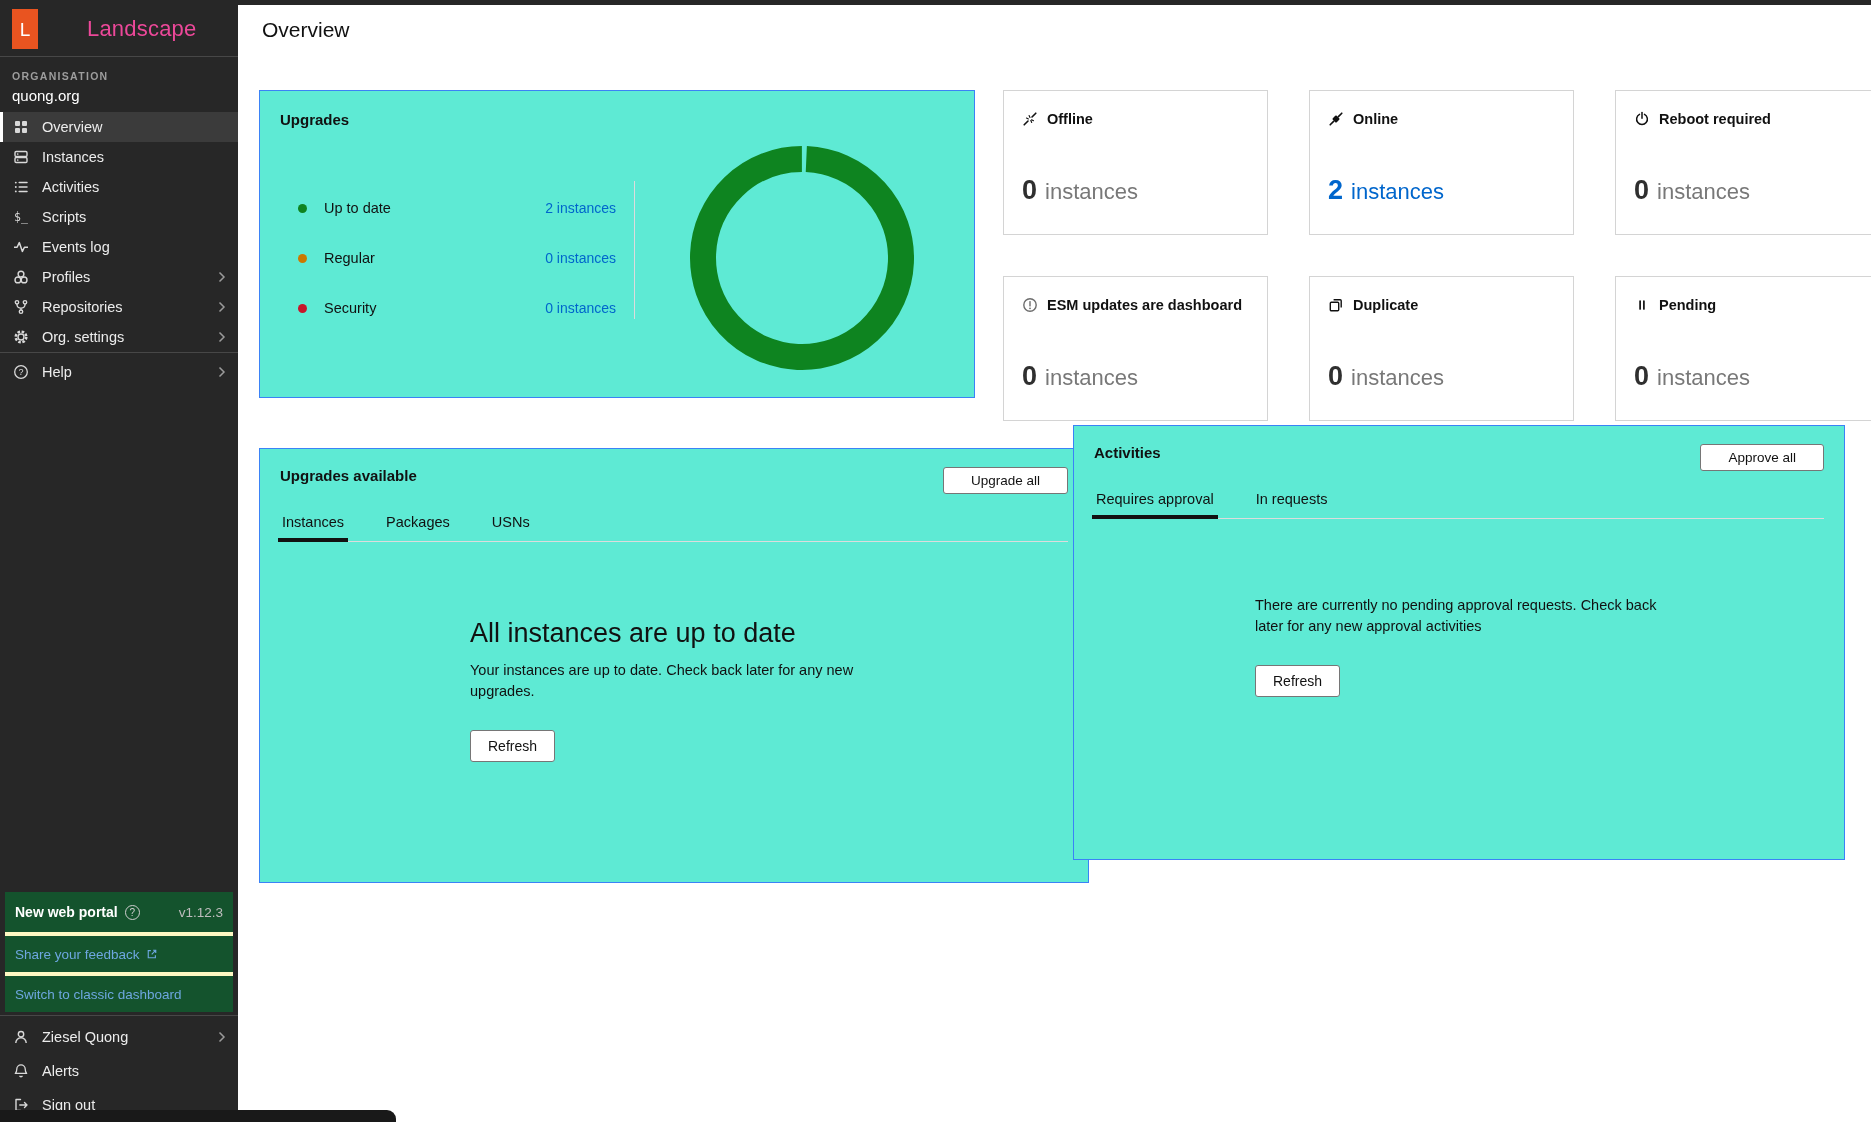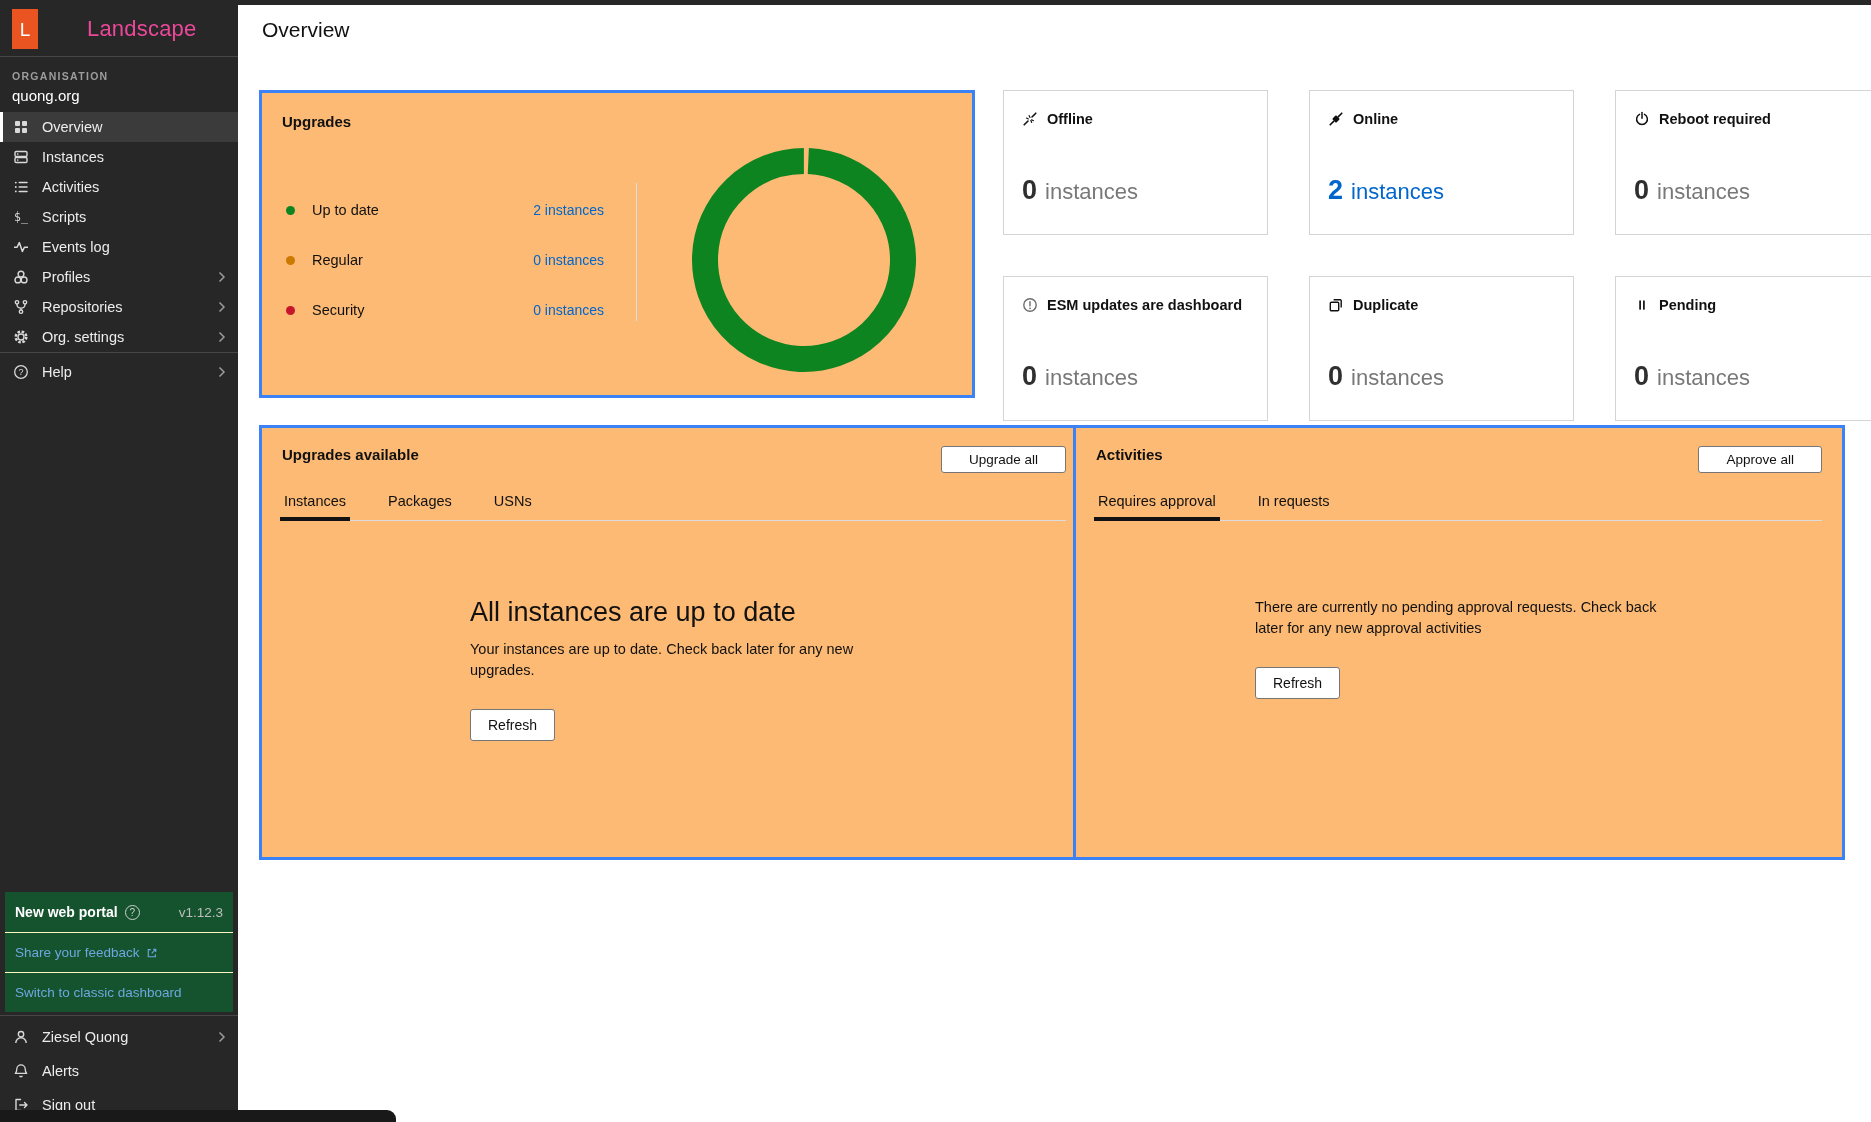--- a/index.html
+++ b/index.html
@@ -35,21 +35,21 @@
   }
   .nav-item.active { background:#3b3b3b; box-shadow: inset 3px 0 0 #fff; }
   .icon16 { width:17px; height:16px; flex:none; color:#d9d9d9; display:flex; align-items:center; justify-content:center; }
   .chev { margin-left:auto; color:#9b9b9b; flex:none; }
   .help-wrap { margin-top:4px; }
   .side-row { height:34px; }
 
   .bottom-group { margin-top:auto; }
   .portal-box { background:#14532d; margin:0 5px; }
   .portal-row { display:flex; align-items:center; padding:10px 10px; font-size:13.5px; min-height:40px; }
-  .portal-row + .portal-row { border-top:1px solid #fef9c3; }
+  .portal-row + .portal-row { border-top:4px solid #fef9c3; }
   .portal-title { font-weight:700; color:#fff; font-size:14px; }
   .q-circle {
     width:15px; height:15px; border:1.3px solid #cfcfcf; border-radius:50%;
     color:#cfcfcf; font-size:10px; display:inline-flex; align-items:center; justify-content:center;
     margin-left:7px; flex:none;
   }
   .version { margin-left:auto; color:#bdbdbd; font-size:13.5px; }
   .side-link { color:#6ea7e0; text-decoration:none; display:inline-flex; align-items:center; gap:6px; }
   .hr2 { border:0; border-top:1px solid #474747; margin-top:3px; }
   .user-rows { padding-top:4px; }
@@ -58,27 +58,27 @@
   
   .bottom-bar {
     position:absolute; left:0; bottom:0; width:396px; height:12px;
     background:#191919; border-top-right-radius:9px; z-index:60;
   }
 
   
   .main { position:absolute; left:238px; top:0; width:1633px; height:1122px; }
   .page-title { position:absolute; left:24px; top:18px; font-size:21px; font-weight:400; color:#111; }
 
-  .card { position:absolute; background:#fdba74; border:3px solid #3b82f6; }
+  .card { position:absolute; background:#5eead4; border:1px solid #3b82f6; }
 
   
   #upgrades-card { left:21px; top:90px; width:716px; height:308px; }
   .card-title { font-size:15px; font-weight:700; color:#111; }
   #upgrades-card .card-title { position:absolute; left:20px; top:20px; }
-  .legend { position:absolute; left:20px; top:92px; width:322px; }
+  .legend { position:absolute; left:34px; top:92px; width:322px; }
   .legend-row { display:flex; align-items:center; height:50px; }
   .dot { width:9px; height:9px; border-radius:50%; margin:0 17px 0 4px; flex:none; }
   .legend-label { font-size:14.5px; color:#111; }
   .legend-value { margin-left:auto; font-size:14px; color:#0066cc; text-decoration:none; }
   .vdiv { position:absolute; left:374px; top:90px; width:1px; height:138px; background:#dcdcdc; }
   .donut { position:absolute; left:427px; top:52px; width:230px; height:230px; }
 
   
   .status-grid {
     position:absolute; left:765px; top:90px; width:843px;
@@ -88,21 +88,21 @@
   .status-card { position:relative; background:#fff; border:1px solid #d4d4d4; padding:20px 18px; cursor:pointer; }
   .status-title { display:flex; align-items:center; gap:9px; font-size:14.5px; font-weight:700; color:#111; }
   .status-title .sicon { flex:none; color:#111; }
   .sicon.gray { color:#6d6d6d; }
   .count-row { position:absolute; left:18px; top:84px; display:flex; align-items:baseline; }
   .count { font-size:27px; font-weight:700; color:#2f2f2f; }
   .unit { font-size:22px; color:#787878; margin-left:8px; }
   .status-card.linked .count, .status-card.linked .unit { color:#0066cc; }
 
   
-  #upgrades-available { left:21px; top:425px; width:830px; height:435px; }
+  #upgrades-available { left:21px; top:448px; width:830px; height:435px; }
   #activities-card { left:835px; top:425px; width:772px; height:435px; }
   .card-header { display:flex; align-items:flex-start; justify-content:space-between; padding:18px 20px 0; }
   .btn {
     background:#fff; border:1px solid #767676; border-radius:3px;
     padding:5px 27px; font-size:13.5px; color:#111; font-family:inherit; cursor:pointer;
   }
   .tabs { display:flex; gap:38px; margin:14px 20px 0; border-bottom:1px solid #dcdcdc; }
   .tab { position:relative; padding:6px 2px 11px; font-size:14.5px; color:#111; cursor:pointer; }
   .tab.active::after { content:""; position:absolute; left:-2px; right:-2px; bottom:-1px; height:4px; background:#121212; }
   .empty { max-width:408px; margin:76px auto 0; }

